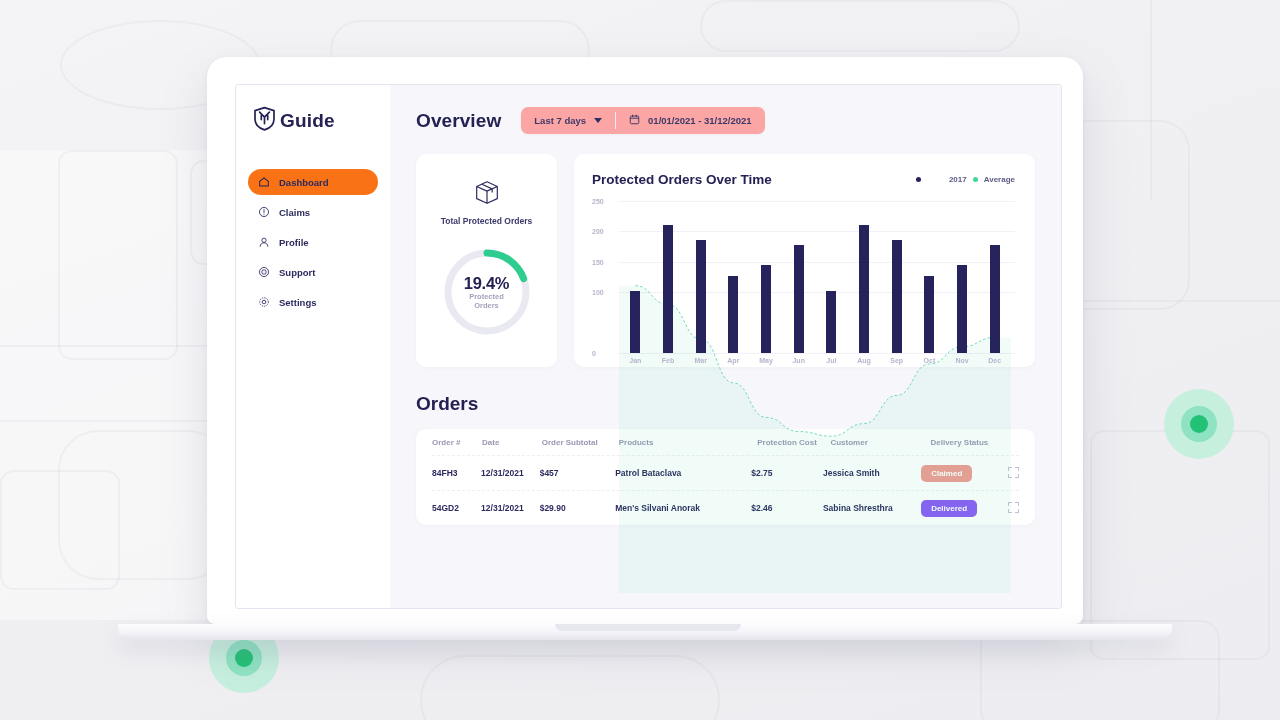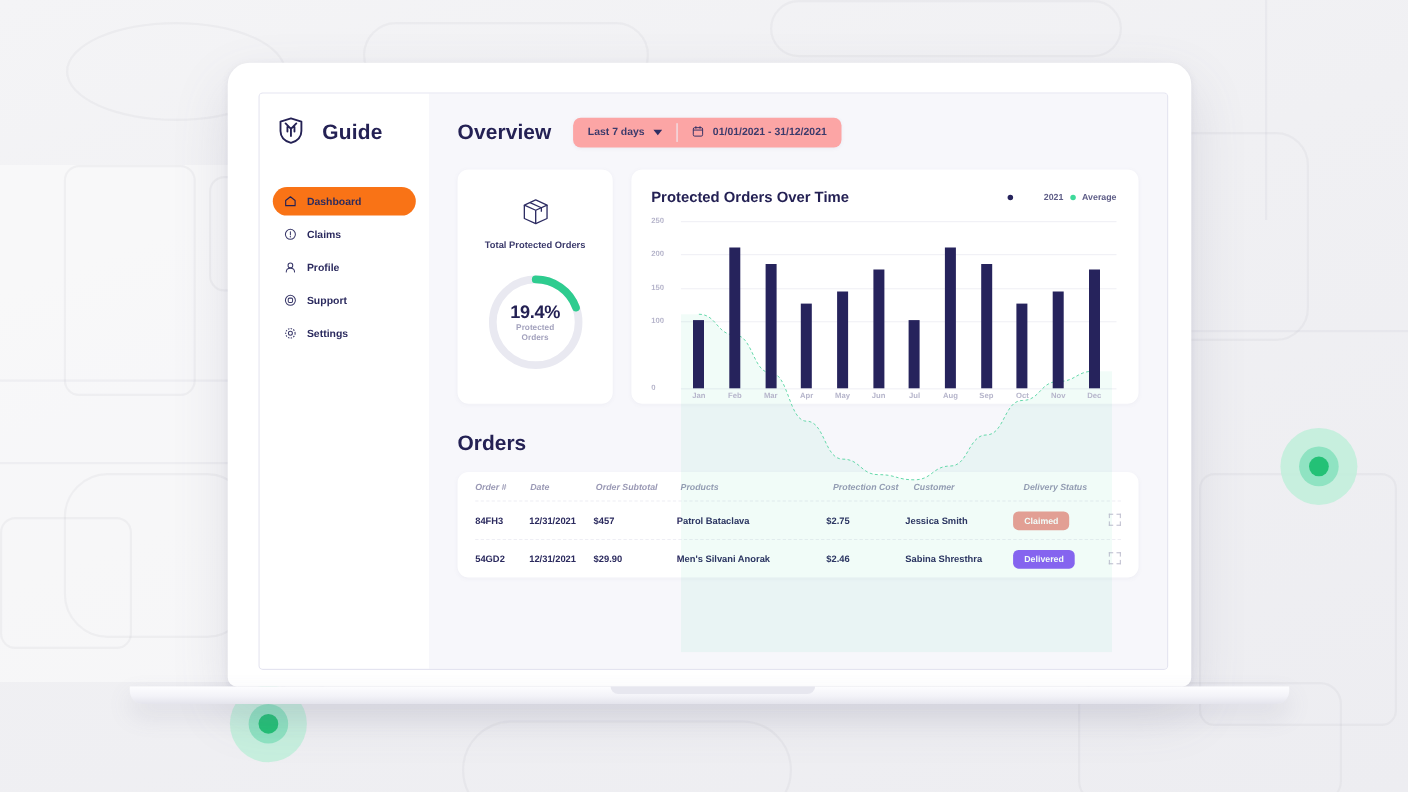--- a/index.html
+++ b/index.html
@@ -60,21 +60,21 @@
     border-radius: 0 0 12px 12px;
     box-shadow: 0 10px 22px rgba(110,110,140,.16);
   }
   .notch {
     position: absolute; left: 348px; top: 567px; width: 186px; height: 7px;
     background: #e7e7ef; border-radius: 0 0 7px 7px;
   }
 
   
   .sidebar { width: 154px; background: #fff; flex: 0 0 154px; padding: 21px 0 0 0; }
-  .brand { display: flex; align-items: center; gap: 17px; padding: 0 0 0 17px; margin-bottom: 34px; }
+  .brand { display: flex; align-items: center; gap: 4px; padding: 0 0 0 17px; margin-bottom: 34px; }
   .brand-name { font-size: 19px; font-weight: 700; color: #242154; letter-spacing: .2px; }
   .nav { padding: 0 12px; }
   .nav-item {
     display: flex; align-items: center; gap: 9px;
     height: 26px; padding: 0 10px; border-radius: 13px; margin-bottom: 2px;
     font-size: 9.5px; color: #2b2a5e; font-weight: 600; cursor: pointer;
   }
   .nav-item.active { background: #f97316; }
   .nav-item .ico { width: 12px; height: 12px; display:flex; align-items:center; justify-content:center; flex:0 0 12px;}
   .nav-gap { height: 2px; }
@@ -117,21 +117,21 @@
   .bar { width: 10px; background: #26235c; }
   .xaxis { position:absolute; left:27px; right:4px; top:156px; display:flex; }
   .xlab { flex:1; text-align:center; font-size:7px; color:#b6b5cb; font-weight:600; }
   .avg-svg { position:absolute; left:27px; right:4px; top:0; bottom:0; }
 
   .orders-title { font-size: 19px; font-weight: 700; color: #242154; margin: 26px 0 14px; }
   .table-card { background:#fff; border-radius: 10px; box-shadow: 0 1px 4px rgba(120,120,160,.06); padding: 0 16px; }
   .search-row { display:flex; align-items:center; gap: 9px; height: 40px; }
   .search-ph { font-size: 8.5px; color: #b4b3c9; font-weight:600; }
   .thead, .trow { display: flex; align-items: center; }
-  .thead { height: 26px; font-style: italic; }
+  .thead { height: 26px; }
   .trow { height: 35px; border-top: 1px dashed #eeeef4; }
   .th { font-size: 8px; color: #9998b4; font-weight: 600; }
   .td { font-size: 8.5px; color: #2b2a5e; font-weight: 600; }
   .c1{width:52px;} .c2{width:62px;} .c3{width:80px;} .c4{width:144px;}
   .c5{width:76px;} .c6{width:104px;} .c7{width:92px;} .c8{flex:1; text-align:right;}
   .badge { display:inline-block; padding: 4px 10px; border-radius: 5px; color:#fff; font-size: 8px; font-weight: 700; }
   .expand { display:inline-block; width:11px; height:11px; position:relative; opacity:.6; }
   .expand i { position:absolute; width:4px; height:4px; border-color:#9a99b3; border-style:solid; }
   .expand i:nth-child(1){ left:0; top:0; border-width:1.3px 0 0 1.3px; }
   .expand i:nth-child(2){ right:0; top:0; border-width:1.3px 1.3px 0 0; }
@@ -292,21 +292,21 @@
               </div>
             </div>
           </section>
 
           <section class="card chart-card">
             <div class="chart-head">
               <div class="chart-title">Protected Orders Over Time</div>
               <div class="legend">
                 <span class="sw" style="background:#26235c"></span>
                 <span class="gap"></span>
-                <span>2021</span>
+                <span>2017</span>
                 <span class="sw" style="background:#3ed99a"></span>
                 <span>Average</span>
               </div>
             </div>
 
             <div class="plot">
               <div id="grid-lines">
                   <div class="grid" style="top: 152px;"></div>
                   <div class="grid" style="top: 91.2px;"></div>
                   <div class="grid" style="top: 60.8px;"></div>

